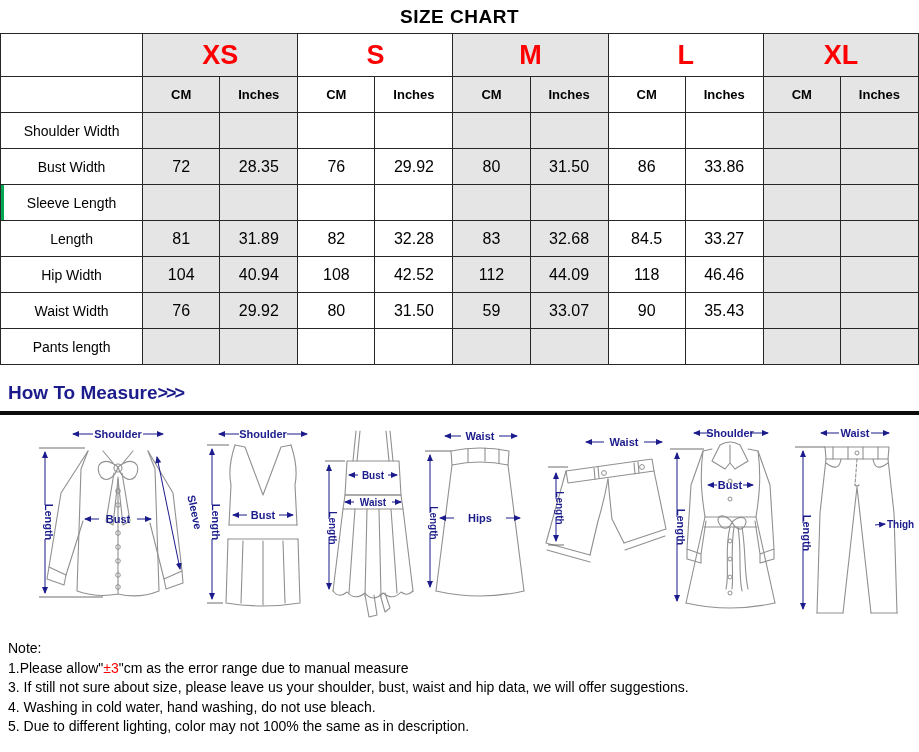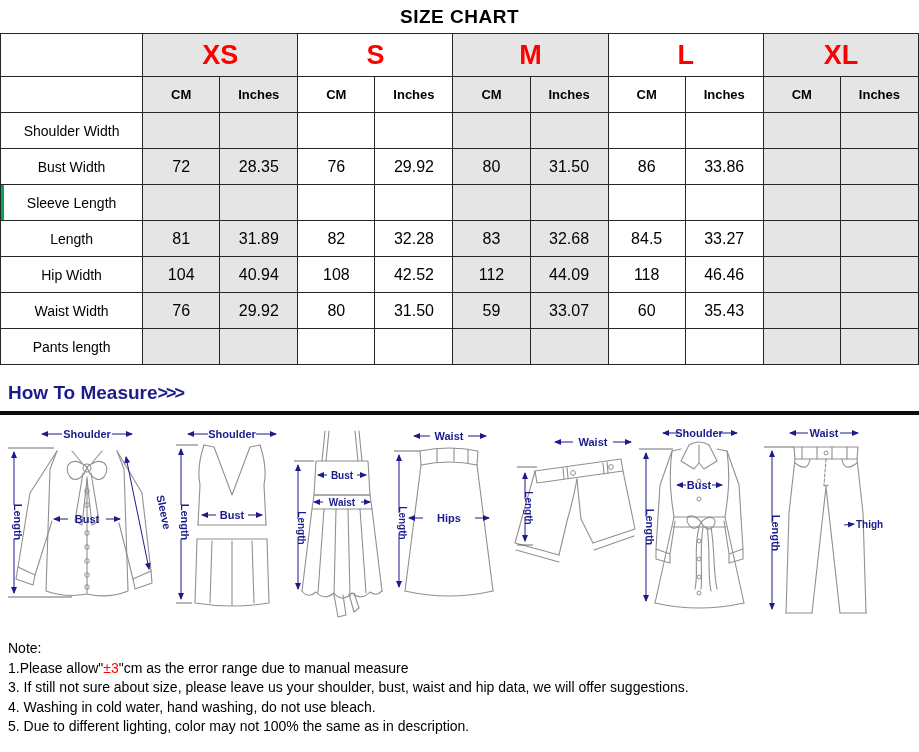--- a/index.html
+++ b/index.html
@@ -17,21 +17,21 @@
   tr.data-row td{height:35px;font-size:16px;font-weight:400}
   tr.data-row td.lab{font-size:14px}
   .g{background:#e5e5e5}
   .green-left{box-shadow:inset 3px 0 0 #00a651}
 
   .measure-head{margin:17px 0 7px 8px;font-size:19px;font-weight:bold;
         color:#1b1b8c;display:flex;align-items:center;}
   .measure-head .arrows{letter-spacing:-2px;font-size:18px}
   .divider{height:4px;background:#0c0c0c}
 
-  .figs{display:flex;justify-content:flex-start;align-items:flex-start;
+  .figs{display:flex;justify-content:flex-end;align-items:flex-start;
         padding:6px 2px 0 2px;height:212px}
   .ol{stroke:#909090;fill:none;stroke-width:1.1;stroke-linejoin:round;stroke-linecap:round}
   .al{stroke:#1b1b8c;stroke-width:1;fill:none}
   .gl{stroke:#4a4a4a;stroke-width:.8}
   .lb{fill:#1b1b8c;font-weight:bold;font-size:11px;font-family:"Liberation Sans",sans-serif}
   .lbs{font-size:10px}
   .btn{fill:none;stroke:#909090;stroke-width:1}
 
   .note{padding:6px 8px 0 8px;font-size:14px;line-height:19.5px}
   .red{color:#ff0000}
@@ -155,21 +155,21 @@
     <td class="g"></td>
   </tr>
   <tr class="data-row">
     <td class="lab">Waist Width</td>
     <td class="g">76</td>
     <td class="g">29.92</td>
     <td>80</td>
     <td>31.50</td>
     <td class="g">59</td>
     <td class="g">33.07</td>
-    <td>60</td>
+    <td>90</td>
     <td>35.43</td>
     <td class="g"></td>
     <td class="g"></td>
   </tr>
   <tr class="data-row">
     <td class="lab">Pants length</td>
     <td class="g"></td>
     <td class="g"></td>
     <td></td>
     <td></td>

